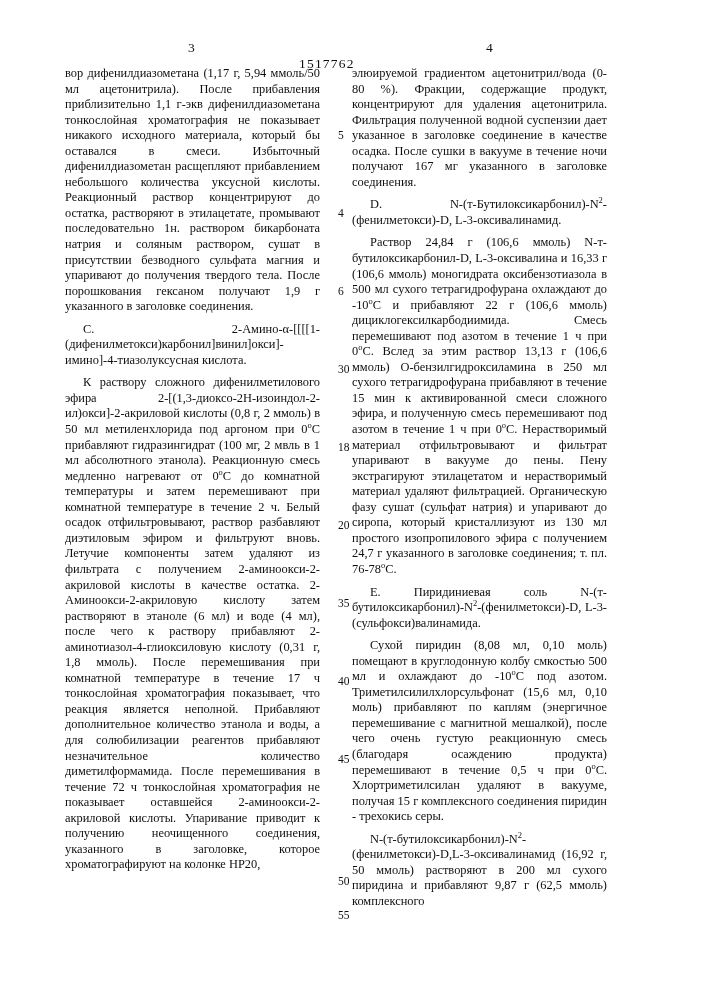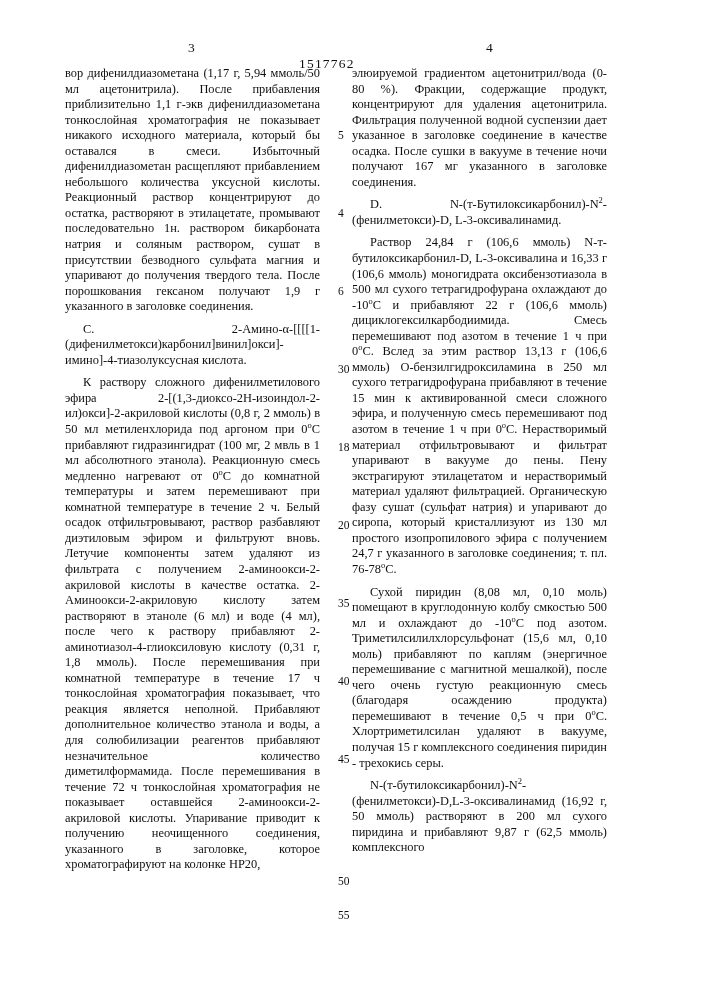--- a/index.html
+++ b/index.html
@@ -129,18 +129,19 @@
     <div class="col left">
       <p>вор дифенилдиазометана (1,17 г, 5,94 ммоль/50 мл ацетонитрила). После прибавления приблизительно 1,1 г-экв дифенилдиазометана тонкослойная хроматография не показывает никакого исходного материала, который бы оставался в смеси. Избыточный дифенилдиазометан расщепляют прибавлением небольшого количества уксусной кислоты. Реакционный раствор концентрируют до остатка, растворяют в этилацетате, промывают последовательно 1н. раствором бикарбоната натрия и соляным раствором, сушат в присутствии безводного сульфата магния и упаривают до получения твердого тела. После порошкования гексаном получают 1,9 г указанного в заголовке соединения.</p>
       <p class="ind gap">С. 2-Амино-α-[[[[1-(дифенилметокси)карбонил]винил]окси]-имино]-4-тиазолуксусная кислота.</p>
       <p class="ind gap">К раствору сложного дифенилметилового эфира 2-[(1,3-диоксо-2Н-изоиндол-2-ил)окси]-2-акриловой кислоты (0,8 г, 2 ммоль) в 50 мл метиленхлорида под аргоном при 0<sup>o</sup>С прибавляют гидразингидрат (100 мг, 2 мвль в 1 мл абсолютного этанола). Реакционную смесь медленно нагревают от 0<sup>o</sup>С до комнатной температуры и затем перемешивают при комнатной температуре в течение 2 ч. Белый осадок отфильтровывают, раствор разбавляют диэтиловым эфиром и фильтруют вновь. Летучие компоненты затем удаляют из фильтрата с получением 2-аминоокси-2-акриловой кислоты в качестве остатка. 2-Аминоокси-2-акриловую кислоту затем растворяют в этаноле (6 мл) и воде (4 мл), после чего к раствору прибавляют 2-аминотиазол-4-глиоксиловую кислоту (0,31 г, 1,8 ммоль). После перемешивания при комнатной температуре в течение 17 ч тонкослойная хроматография показывает, что реакция является неполной. Прибавляют дополнительное количество этанола и воды, а для солюбилизации реагентов прибавляют незначительное количество диметилформамида. После перемешивания в течение 72 ч тонкослойная хроматография не показывает оставшейся 2-аминоокси-2-акриловой кислоты. Упаривание приводит к получению неочищенного соединения, указанного в заголовке, которое хроматографируют на колонке НР20,</p>
     </div>
 
     <div class="col right">
       <p>элюируемой градиентом ацетонитрил/вода (0-80 %). Фракции, содержащие продукт, концентрируют для удаления ацетонитрила. Фильтрация полученной водной суспензии дает указанное в заголовке соединение в качестве осадка. После сушки в вакууме в течение ночи получают 167 мг указанного в заголовке соединения.</p>
       <p class="ind gap">D. N-(т-Бутилоксикарбонил)-N<sup>2</sup>-(фенилметокси)-D, L-3-оксивалинамид.</p>
       <p class="ind gap">Раствор 24,84 г (106,6 ммоль) N-т-бутилоксикарбонил-D, L-3-оксивалина и 16,33 г (106,6 ммоль) моногидрата оксибензотиазола в 500 мл сухого тетрагидрофурана охлаждают до -10<sup>o</sup>С и прибавляют 22 г (106,6 ммоль) дициклогексилкарбодиимида. Смесь перемешивают под азотом в течение 1 ч при 0<sup>o</sup>С. Вслед за этим раствор 13,13 г (106,6 ммоль) О-бензилгидроксиламина в 250 мл сухого тетрагидрофурана прибавляют в течение 15 мин к активированной смеси сложного эфира, и полученную смесь перемешивают под азотом в течение 1 ч при 0<sup>o</sup>С. Нерастворимый материал отфильтровывают и фильтрат упаривают в вакууме до пены. Пену экстрагируют этилацетатом и нерастворимый материал удаляют фильтрацией. Органическую фазу сушат (сульфат натрия) и упаривают до сиропа, который кристаллизуют из 130 мл простого изопропилового эфира с получением 24,7 г указанного в заголовке соединения; т. пл. 76-78<sup>o</sup>С.</p>
+      <p class="ind gap">Е. Пиридиниевая соль N-(т-бутилоксикарбонил)-N<sup>2</sup>-(фенилметокси)-D, L-3-(сульфокси)валинамида.</p>
       <p class="ind gap">Сухой пиридин (8,08 мл, 0,10 моль) помещают в круглодонную колбу смкостью 500 мл и охлаждают до -10<sup>o</sup>С под азотом. Триметилсилилхлорсульфонат (15,6 мл, 0,10 моль) прибавляют по каплям (энергичное перемешивание с магнитной мешалкой), после чего очень густую реакционную смесь (благодаря осаждению продукта) перемешивают в течение 0,5 ч при 0<sup>o</sup>С. Хлортриметилсилан удаляют в вакууме, получая 15 г комплексного соединения пиридин - трехокись серы.</p>
       <p class="ind gap">N-(т-бутилоксикарбонил)-N<sup>2</sup>-(фенилметокси)-D,L-3-оксивалинамид (16,92 г, 50 ммоль) растворяют в 200 мл сухого пиридина и прибавляют 9,87 г (62,5 ммоль) комплексного</p>
     </div>
 
   </div>
 </div>
 
 </body></html>

